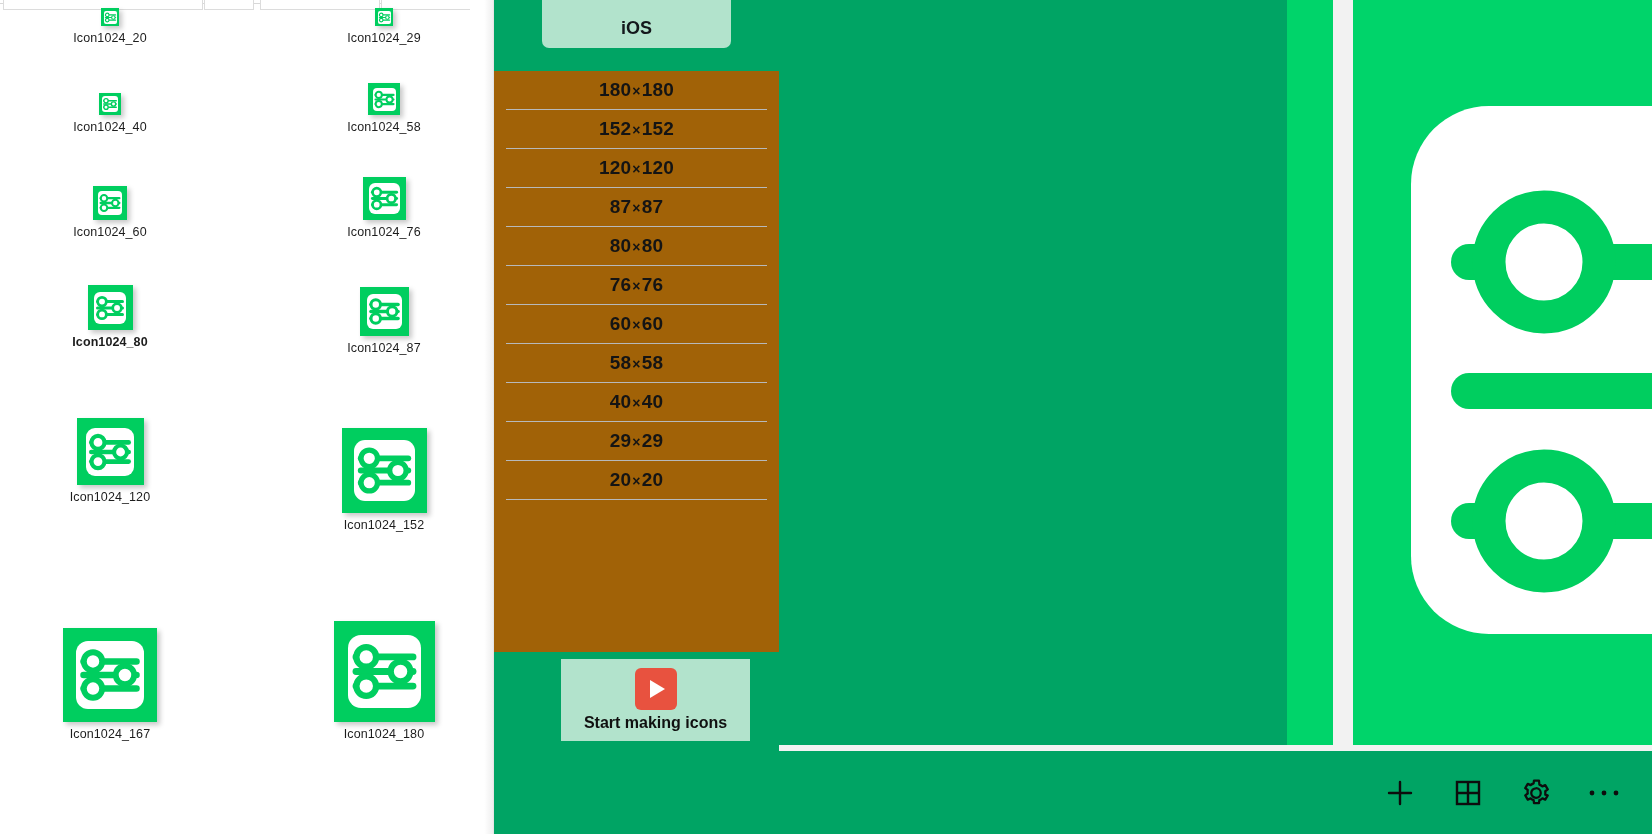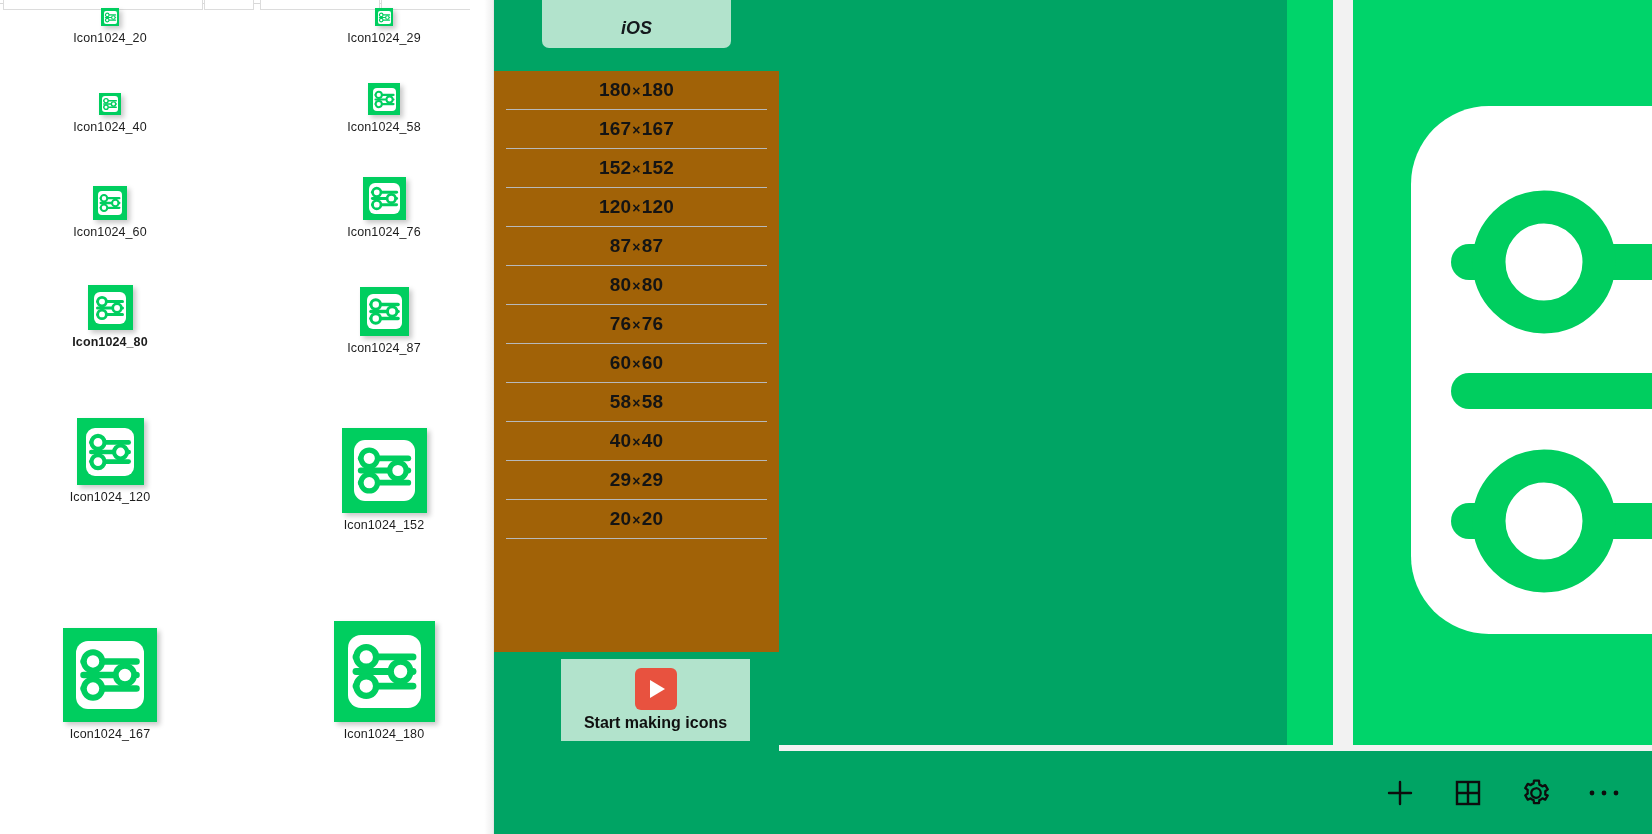--- a/index.html
+++ b/index.html
@@ -103,21 +103,20 @@
     position: absolute;
     left: 0; top: 0;
     width: 285px; height: 834px;
     background: #00A464;
   }
   #sidebar-head {
     position: absolute;
     left: 0; top: 0;
     width: 285px; height: 55px;
     background: #00A464;
-    font-style: italic;
   }
   #tab-ios {
     position: absolute;
     left: 48px; top: -10px;
     width: 189px; height: 58px;
     background: #B2E3CC;
     border-radius: 7px;
     display: flex;
     align-items: flex-end;
     justify-content: center;
@@ -497,23 +496,20 @@
     <div id="sidebar">
       <div id="sidebar-head">
         <div id="tab-ios">iOS</div>
       </div>
 
       <div id="size-list">
           <div class="size-row">
             <span class="size-text">180<span class="x">×</span>180</span>
           </div>
           <div class="size-row">
-            <span class="size-text">167<span class="x">×</span>167</span>
-          </div>
-          <div class="size-row">
             <span class="size-text">152<span class="x">×</span>152</span>
           </div>
           <div class="size-row">
             <span class="size-text">120<span class="x">×</span>120</span>
           </div>
           <div class="size-row">
             <span class="size-text">87<span class="x">×</span>87</span>
           </div>
           <div class="size-row">
             <span class="size-text">80<span class="x">×</span>80</span>

